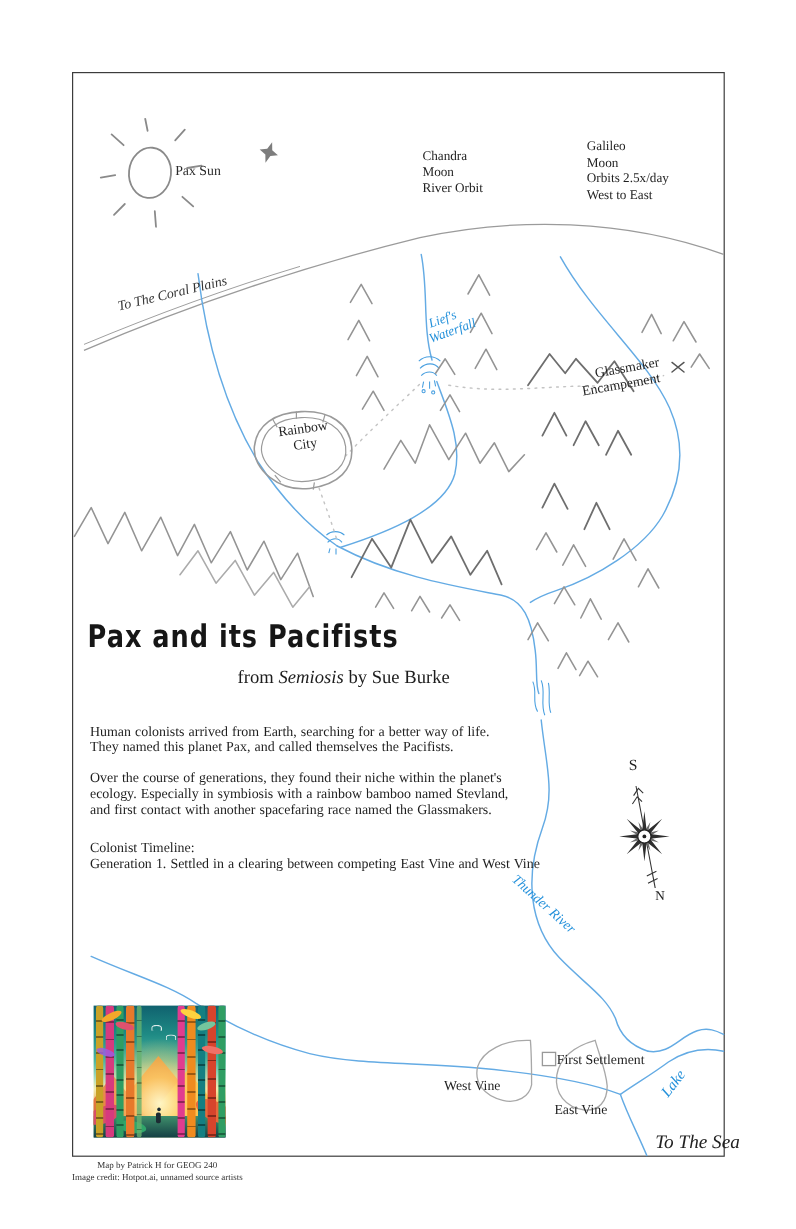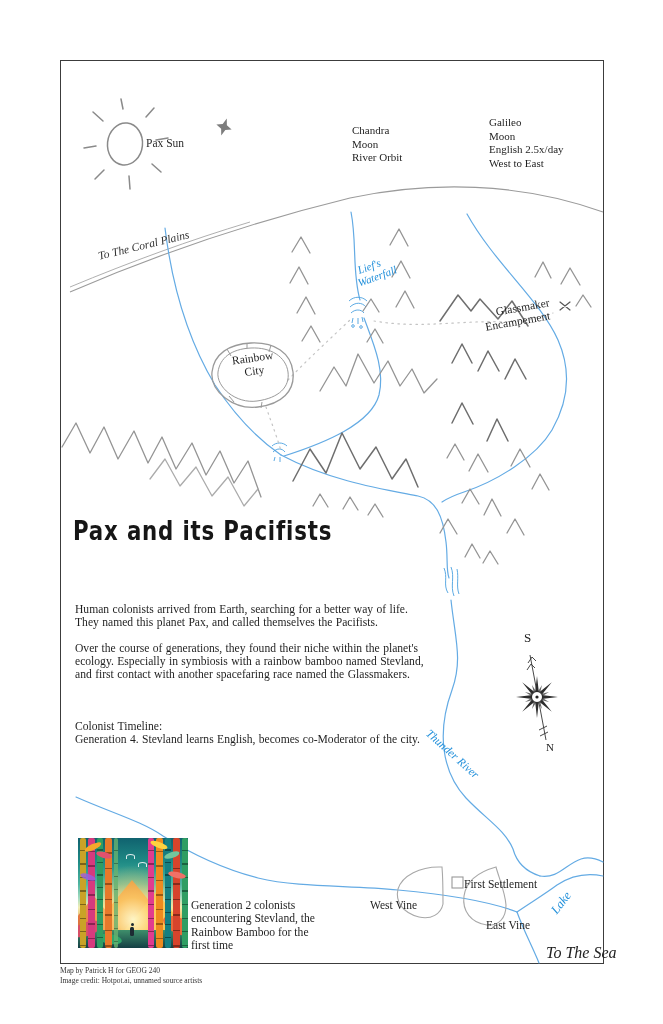--- a/index.html
+++ b/index.html
@@ -16,21 +16,21 @@
   .title{position:absolute;left:73px;top:516px;font-family:"DejaVu Sans",sans-serif;
          font-weight:bold;font-size:26px;letter-spacing:1px;color:#161616;
          transform:scaleX(0.82);transform-origin:0 0;white-space:nowrap;}
   .subtitle{position:absolute;left:198px;top:556px;font-size:15.5px;color:#1d1d1d;white-space:nowrap;}
   .subtitle span{margin-right:4px;}
   .story,.timeline{position:absolute;left:75px;font-size:11.6px;word-spacing:0.5px;}
   .story div,.timeline div{line-height:13.1px;white-space:nowrap;}
   .tl-cont{margin-left:128px;}
   .caption{position:absolute;left:191px;top:899px;font-size:11.6px;}
   .caption div{line-height:13.4px;white-space:nowrap;}
-  .credits{position:absolute;left:60px;top:966px;font-size:7.5px;color:#333;}
+  .credits{position:absolute;left:60px;top:966px;font-size:7.5px;color:#333;text-align:center;}
   .credits div{line-height:9.5px;white-space:nowrap;}
   .compass-letter{position:absolute;font-size:13px;color:#222;}
   
   .bamboo{position:absolute;left:78px;top:838px;width:110px;height:110px;overflow:hidden;
           background:linear-gradient(180deg,#10626f 0%,#1f8b85 22%,#4fb5a0 42%,#a8ddc0 55%,#f2edb4 63%,#e8b35c 74%,#6fae7e 84%,#1c5a58 100%);}
   .bamboo *{position:absolute;}
   .tri{width:0;height:0;}
   .glow{left:0;top:0;width:110px;height:110px;
         background:radial-gradient(circle at 50% 74%, rgba(255,250,205,.95) 0%, rgba(255,210,110,.75) 22%, rgba(255,210,110,0) 55%);}
   .st{top:0;height:110px;border-radius:2px;}
@@ -140,21 +140,21 @@
 
   <div class="lbl block" style="left:352px;top:124px;">
     <div>Chandra</div>
     <div>Moon</div>
     <div>River Orbit</div>
   </div>
 
   <div class="lbl block" style="left:489px;top:116px;">
     <div>Galileo</div>
     <div>Moon</div>
-    <div>English 2.5x/day</div>
+    <div>Orbits 2.5x/day</div>
     <div>West to East</div>
   </div>
 
   <div class="lbl sz115 it rot" style="left:97px;top:250px;transform:rotate(-13.5deg);color:#333;">To The Coral Plains</div>
 
   <div class="lbl it blue rot" style="left:352px;top:266px;transform:rotate(-20deg);font-size:11px;line-height:12px;">
     <div style="margin-left:4px;">Lief's</div>
     <div>Waterfall</div>
   </div>
 
@@ -168,41 +168,44 @@
     <div>City</div>
   </div>
 
   <div class="lbl sz115 it blue rot" style="left:432px;top:727px;transform:rotate(42deg);">Thunder River</div>
 
   <div class="lbl it blue rot" style="left:548px;top:908px;font-size:12.5px;transform:rotate(-52deg);">Lake</div>
 
   <div class="lbl it" style="left:546px;top:944px;font-size:16px;color:#222;">To The Sea</div>
 
   <div class="lbl sz115" style="left:370px;top:899px;">West Vine</div>
-  <div class="lbl sz115" style="left:462px;top:919px;margin-left:24px;">East Vine</div>
+  <div class="lbl sz115" style="left:462px;top:919px;">East Vine</div>
   <div class="lbl sz115" style="left:464px;top:878px;">First Settlement</div>
 
   <div class="compass-letter" style="left:524px;top:630px;">S</div>
   <div class="compass-letter" style="left:546px;top:741px;font-size:11px;">N</div>
 
   <div class="title">Pax and its Pacifists</div>
+  <div class="subtitle">
+    <span>from</span><span class="it">Semiosis</span><span>by Sue Burke</span>
+  </div>
 
   <div class="story" style="top:603px;">
     <div>Human colonists arrived from Earth, searching for a better way of life.</div>
     <div>They named this planet Pax, and called themselves the Pacifists.</div>
   </div>
   <div class="story" style="top:642px;">
     <div>Over the course of generations, they found their niche within the planet's</div>
     <div>ecology. Especially in symbiosis with a rainbow bamboo named Stevland,</div>
     <div>and first contact with another spacefaring race named the Glassmakers.</div>
   </div>
 
-  <div class="timeline" style="top:700px;margin-top:20px;">
+  <div class="timeline" style="top:700px;">
     <div>Colonist Timeline:</div>
-    <div>Generation 4. Stevland learns English, becomes co-Moderator of the city.</div>
+    <div>Generation 1. Settled in a clearing between competing East Vine and West Vine</div>
   </div>
 
   <div class="bamboo">
     <div class="tri" style="left:8px;top:42px;border-left:46px solid transparent;border-right:46px solid transparent;border-bottom:56px solid rgba(238,138,46,.92);"></div>
     <div class="tri" style="left:40px;top:54px;border-left:38px solid transparent;border-right:38px solid transparent;border-bottom:46px solid rgba(247,183,51,.9);"></div>
     <div class="tri" style="left:-18px;top:58px;border-left:34px solid transparent;border-right:34px solid transparent;border-bottom:42px solid rgba(226,106,58,.85);"></div>
     <div class="glow"></div>
     <div style="left:0;top:92px;width:110px;height:18px;background:linear-gradient(180deg,#3f8f6b,#143f44);"></div>
     <div class="leaf" style="left:-6px;top:84px;width:30px;height:14px;background:#d84f67;transform:rotate(-20deg);"></div>
     <div class="leaf" style="left:84px;top:80px;width:34px;height:16px;background:#e86a3a;transform:rotate(25deg);"></div>
@@ -226,25 +229,19 @@
     <div class="leaf" style="left:18px;top:14px;width:16px;height:6px;background:#e0526e;transform:rotate(15deg);"></div>
     <div class="leaf" style="left:72px;top:4px;width:18px;height:6px;background:#ffd23f;transform:rotate(20deg);"></div>
     <div class="leaf" style="left:86px;top:14px;width:16px;height:6px;background:#74c69d;transform:rotate(-18deg);"></div>
     <div class="leaf" style="left:90px;top:34px;width:18px;height:6px;background:#f07167;transform:rotate(12deg);"></div>
     <div class="leaf" style="left:2px;top:36px;width:16px;height:6px;background:#9b5de5;transform:rotate(18deg);opacity:.8;"></div>
 
     <div class="person-head"></div>
     <div class="person-body"></div>
   </div>
 
-  <div class="caption">
-    <div>Generation 2 colonists</div>
-    <div>encountering Stevland, the</div>
-    <div>Rainbow Bamboo for the</div>
-    <div>first time</div>
-  </div>
 
   <div class="credits">
     <div>Map by Patrick H for GEOG 240</div>
     <div>Image credit: Hotpot.ai, unnamed source artists</div>
   </div>
 
 </div>
 
 </body></html>

